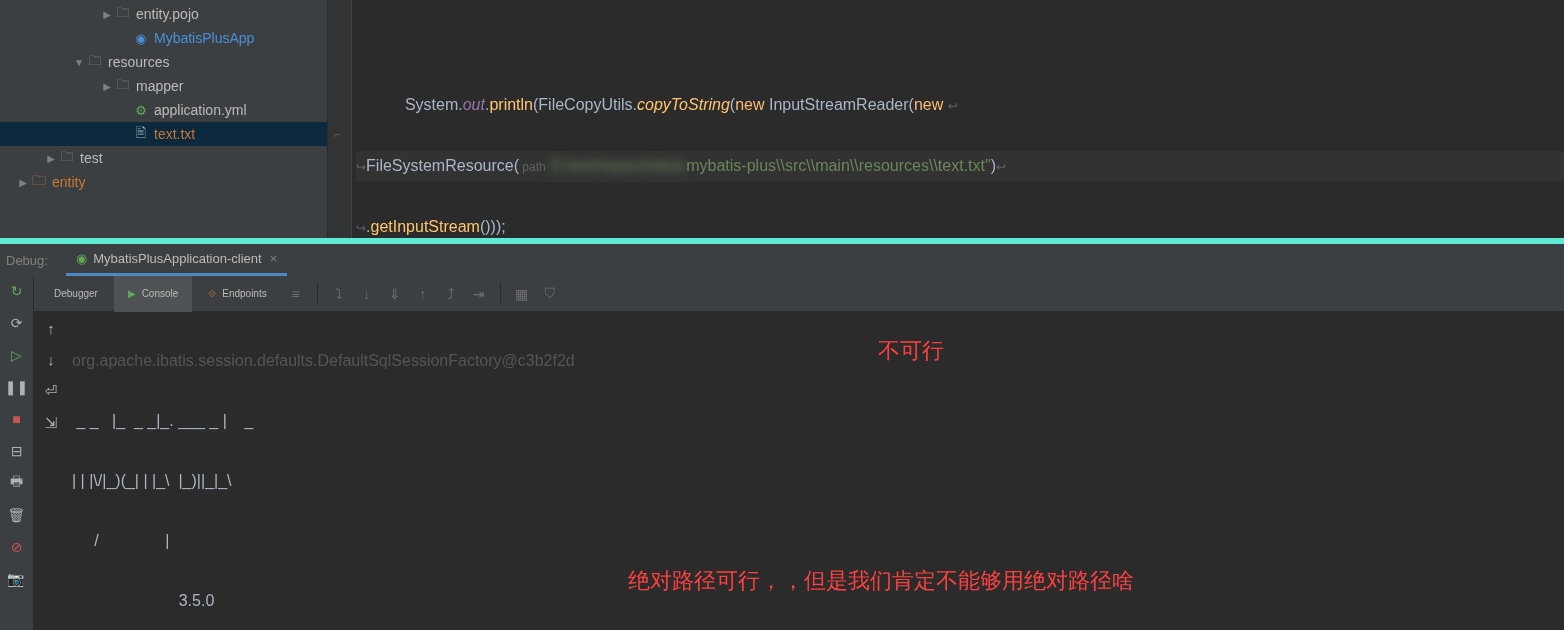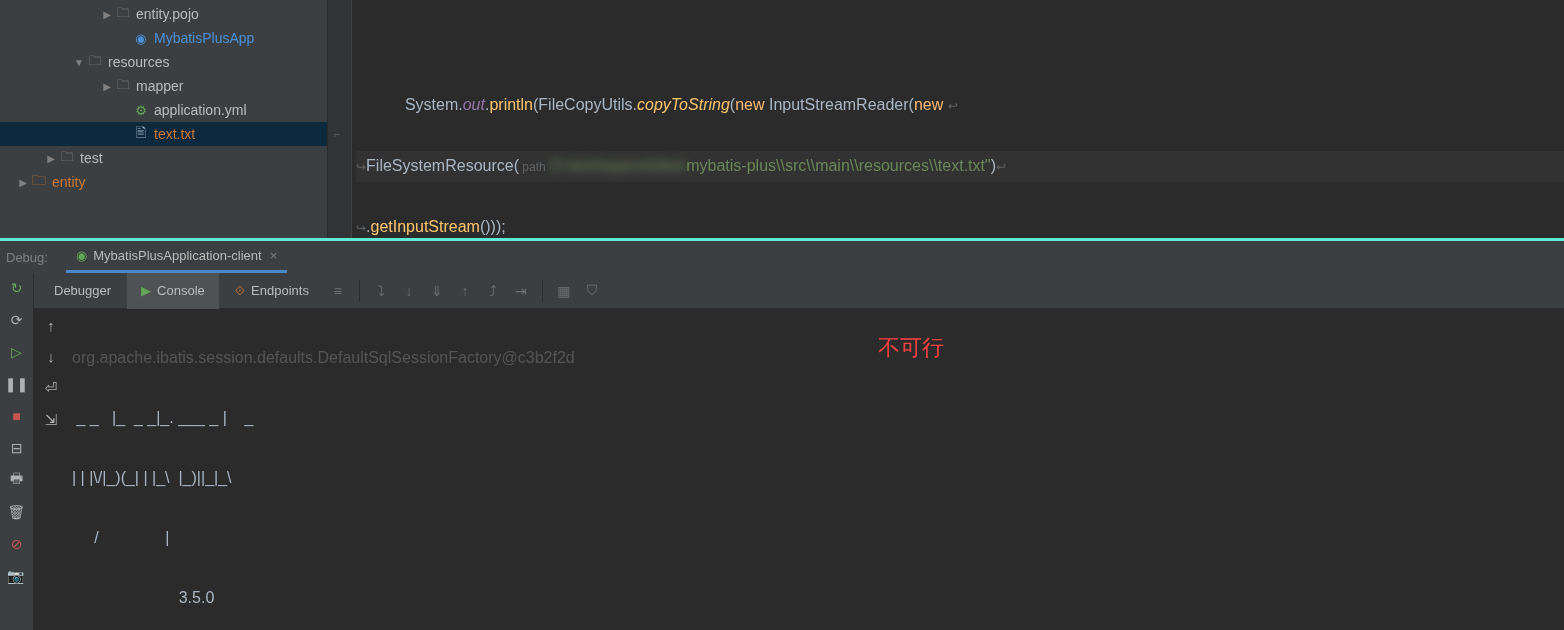--- a/index.html
+++ b/index.html
@@ -31,37 +31,37 @@
 .kw { color: #fdba74; }
 .fld { color: #9876aa; font-style: italic; }
 .mth { color: #ffc66d; margin-top: 12px; }
 .cls { color: #a9b7c6; }
 .itl { font-style: italic; }
 .str { color: #6a8759; }
 .blur { color: #6a8759; filter: blur(4px); }
 .cont { color: #606366; font-size: 12px; vertical-align: middle; }
 .hl-line { background: #323232; }
 
-.debug-area { height: 392px; display: flex; flex-direction: column; border-top: 3px solid #5eead4; }
+.debug-area { height: 392px; display: flex; flex-direction: column; border-top: 6px solid #5eead4; }
 .debug-header { height: 32px; background: #3c3f41; display: flex; align-items: center; padding-left: 6px; font-size: 13px; }
 .debug-label { color: #808080; margin-right: 18px; }
 .debug-tab { display: flex; align-items: center; height: 32px; padding: 0 10px; border-bottom: 3px solid #4a88c7; color: #bbbbbb; }
 .debug-tab .ticon { color: #62a658; margin-right: 6px; font-size: 13px; }
 .debug-tab .tclose { color: #808080; margin-left: 8px; cursor: pointer; }
 
 .debug-body { flex: 1; display: flex; background: #2b2b2b; }
 .left-toolbar { width: 34px; background: #3c3f41; border-right: 1px solid #2b2b2b; display: flex; flex-direction: column; align-items: center; padding-top: 4px; gap: 10px; }
 .tb-btn { width: 22px; height: 22px; display: flex; align-items: center; justify-content: center; color: #afb1b3; cursor: pointer; font-size: 14px; }
 .tb-btn.green { color: #62a658; }
 .tb-btn.red { color: #c75450; }
 .tb-btn.redslash { color: #c75450; }
 
 .debug-main { flex: 1; display: flex; flex-direction: column; }
 .debug-toolbar { height: 36px; background: #3c3f41; border-bottom: 1px solid #2b2b2b; display: flex; align-items: center; padding-left: 6px; gap: 2px; }
-.dtab { padding: 0 14px; height: 36px; display: flex; align-items: center; color: #bbbbbb; cursor: pointer; font-size: 13px; text-align: center; }
+.dtab { padding: 0 14px; height: 36px; display: flex; align-items: center; color: #bbbbbb; cursor: pointer; font-size: 10px; text-align: center; }
 .dtab.active { background: #4e5254; }
 .dtab .dicon { margin-right: 6px; }
 .dicon.green { color: #62a658; }
 .dicon.orange { color: #c9733a; }
 .sep { width: 1px; height: 22px; background: #2b2b2b; margin: 0 6px; }
 .tbtn { width: 26px; height: 26px; display: flex; align-items: center; justify-content: center; color: #6e6e6e; cursor: pointer; }
 
 .step-col { width: 34px; background: #2b2b2b; display: flex; flex-direction: column; align-items: center; padding-top: 8px; gap: 14px; }
 .step-btn { color: #afb1b3; cursor: pointer; font-size: 15px; }
 
@@ -196,17 +196,18 @@
 <div>| | |\/|_)(_| | |_\  |_)||_|_\</div>
 <div>     /               |</div>
 <div>                        3.5.0</div>
 
 
 
 
 
 
 <div class="annot" style="top:24px;left:810px">不可行</div>
+<div class="annot" style="top:254px;left:560px">绝对路径可行，，但是我们肯定不能够用绝对路径啥</div>
         </div>
       </div>
     </div>
   </div>
 </div>
 
 </body></html>

